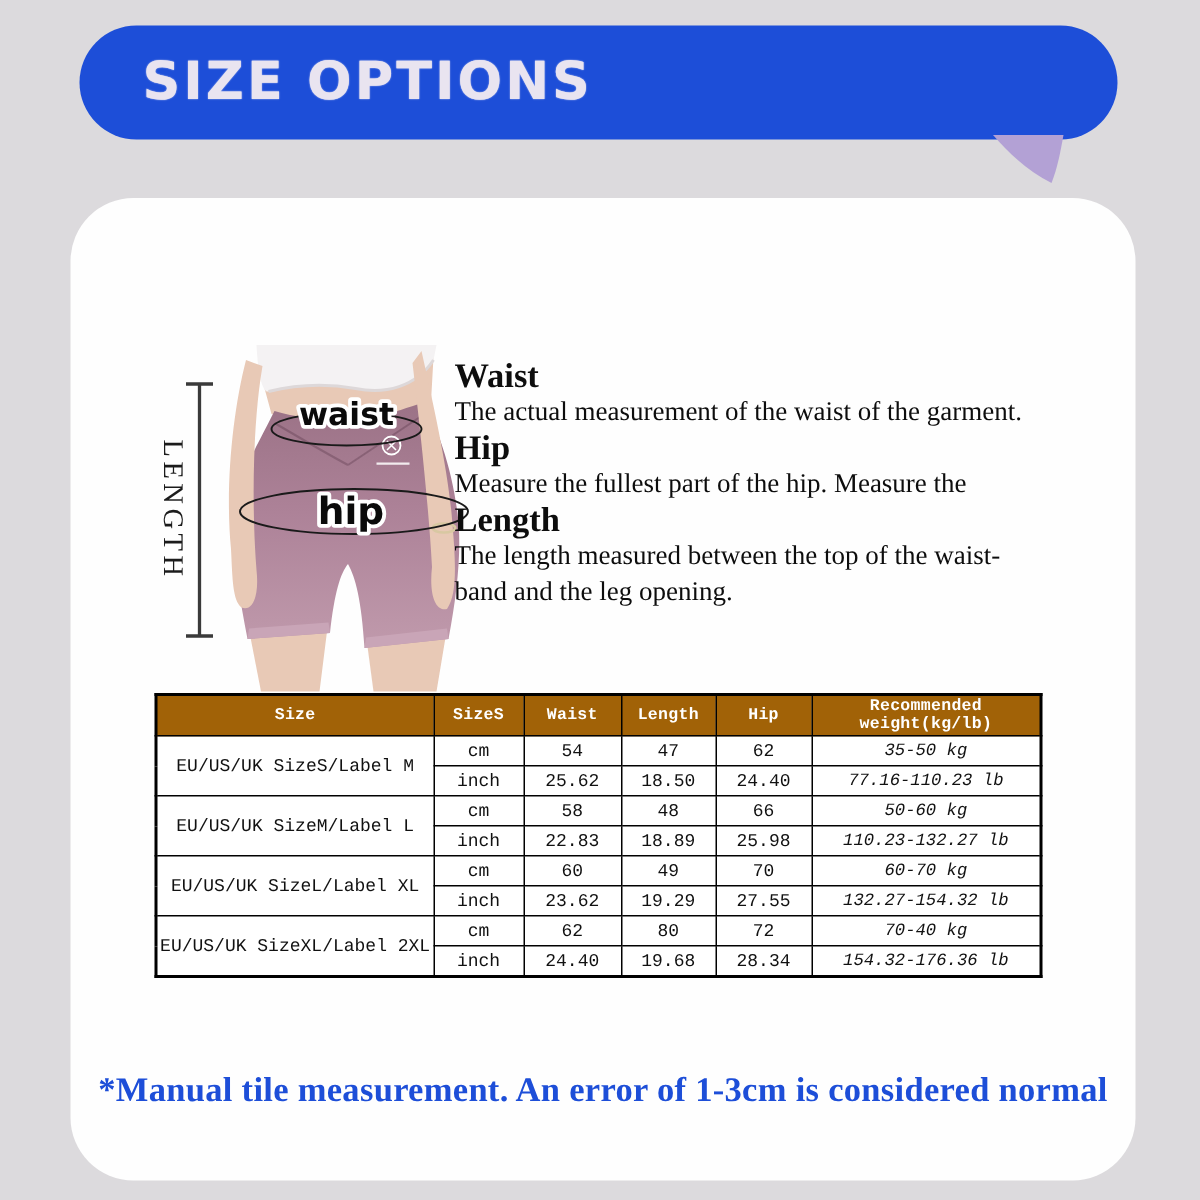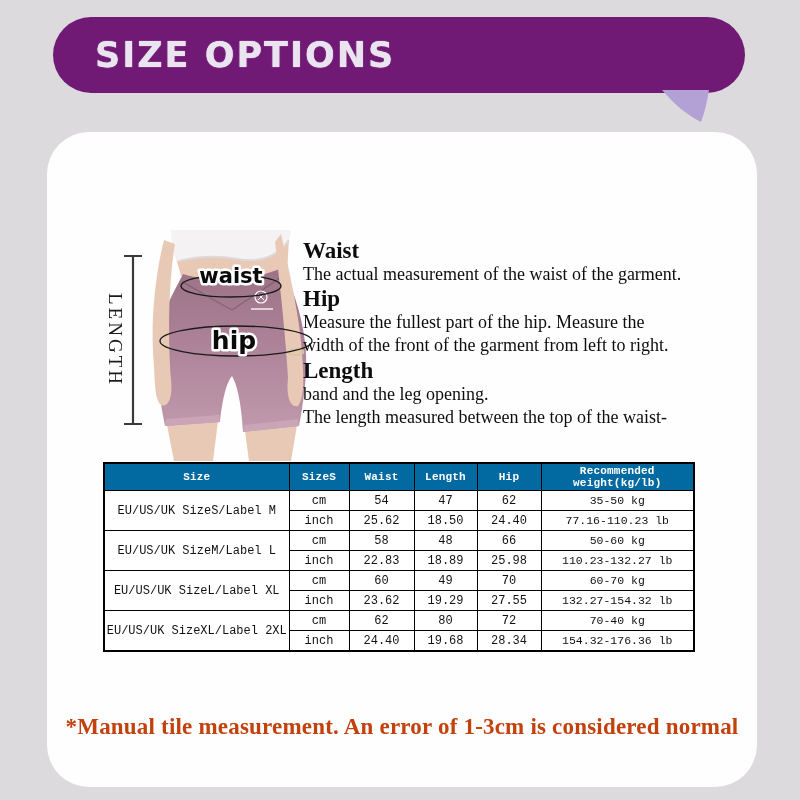--- a/index.html
+++ b/index.html
@@ -7,21 +7,21 @@
     width:800px;height:800px;
     background:#dcdadd;
     font-family:"Liberation Serif", serif;
     position:relative;overflow:hidden;
   }
   .page{position:absolute;inset:0;}
 
   
   .banner{
     position:absolute;left:53px;top:17px;width:692px;height:76px;
-    background:#701a75;border-radius:38px;
+    background:#1d4ed8;border-radius:38px;
     display:flex;align-items:center;box-sizing:border-box;padding-left:42px;
   }
   .banner-title{
     font-family:"DejaVu Sans", sans-serif;font-weight:bold;
     font-size:35px;letter-spacing:2px;color:#e9e4f0;
     text-shadow:0 0 1px #efeaf5;
   }
   .banner-tail{position:absolute;left:660px;top:90px;width:60px;height:36px;}
 
   
@@ -51,34 +51,34 @@
   }
 
   
   .size-table{
     position:absolute;left:56px;top:330px;
     border-collapse:collapse;table-layout:fixed;width:592px;
     font-family:"Liberation Mono", monospace;color:#111;
     border:2px solid #000;
   }
   .size-table th{
-    background:#0369a1;color:#fff;font-weight:bold;font-size:11px;
+    background:#a16207;color:#fff;font-weight:bold;font-size:11px;
     height:26px;border:1px solid #000;padding:0;text-align:center;
     letter-spacing:0.2px;
   }
   .size-table td{
     font-size:12px;height:19px;border:1px solid #000;padding:0;text-align:center;
     background:#fff;
   }
-  .size-table td.weight-cell{font-size:11.5px;}
+  .size-table td.weight-cell{font-size:11.5px;font-style:italic;}
 
   
   .footnote{
     position:absolute;left:0;right:0;top:582px;text-align:center;
-    font-weight:bold;font-size:23px;color:#c2410c;letter-spacing:0.2px;
+    font-weight:bold;font-size:23px;color:#1d4ed8;letter-spacing:0.2px;
   }
 </style>
 </head>
 <body>
 
 <div class="page">
 
   <div class="banner">
     <span class="banner-title">SIZE OPTIONS</span>
   </div>
@@ -137,26 +137,25 @@
     </div>
 
     <div class="desc">
       <div>
         <div class="desc-heading">Waist</div>
         <div class="desc-line">The actual measurement of the waist of the garment.</div>
       </div>
       <div>
         <div class="desc-heading">Hip</div>
         <div class="desc-line">Measure the fullest part of the  hip. Measure the</div>
-        <div class="desc-line">width of the front of the garment from left to right.</div>
       </div>
       <div>
         <div class="desc-heading">Length</div>
+        <div class="desc-line">The length measured between the top of the waist-</div>
         <div class="desc-line">band and the leg opening.</div>
-        <div class="desc-line">The length measured between the top of the waist-</div>
       </div>
     </div>
 
     <table class="size-table">
       <colgroup>
         <col style="width:185px">
           <col style="width:60px">
           <col style="width:65px">
         <col style="width:63px">
           <col style="width:64px">

